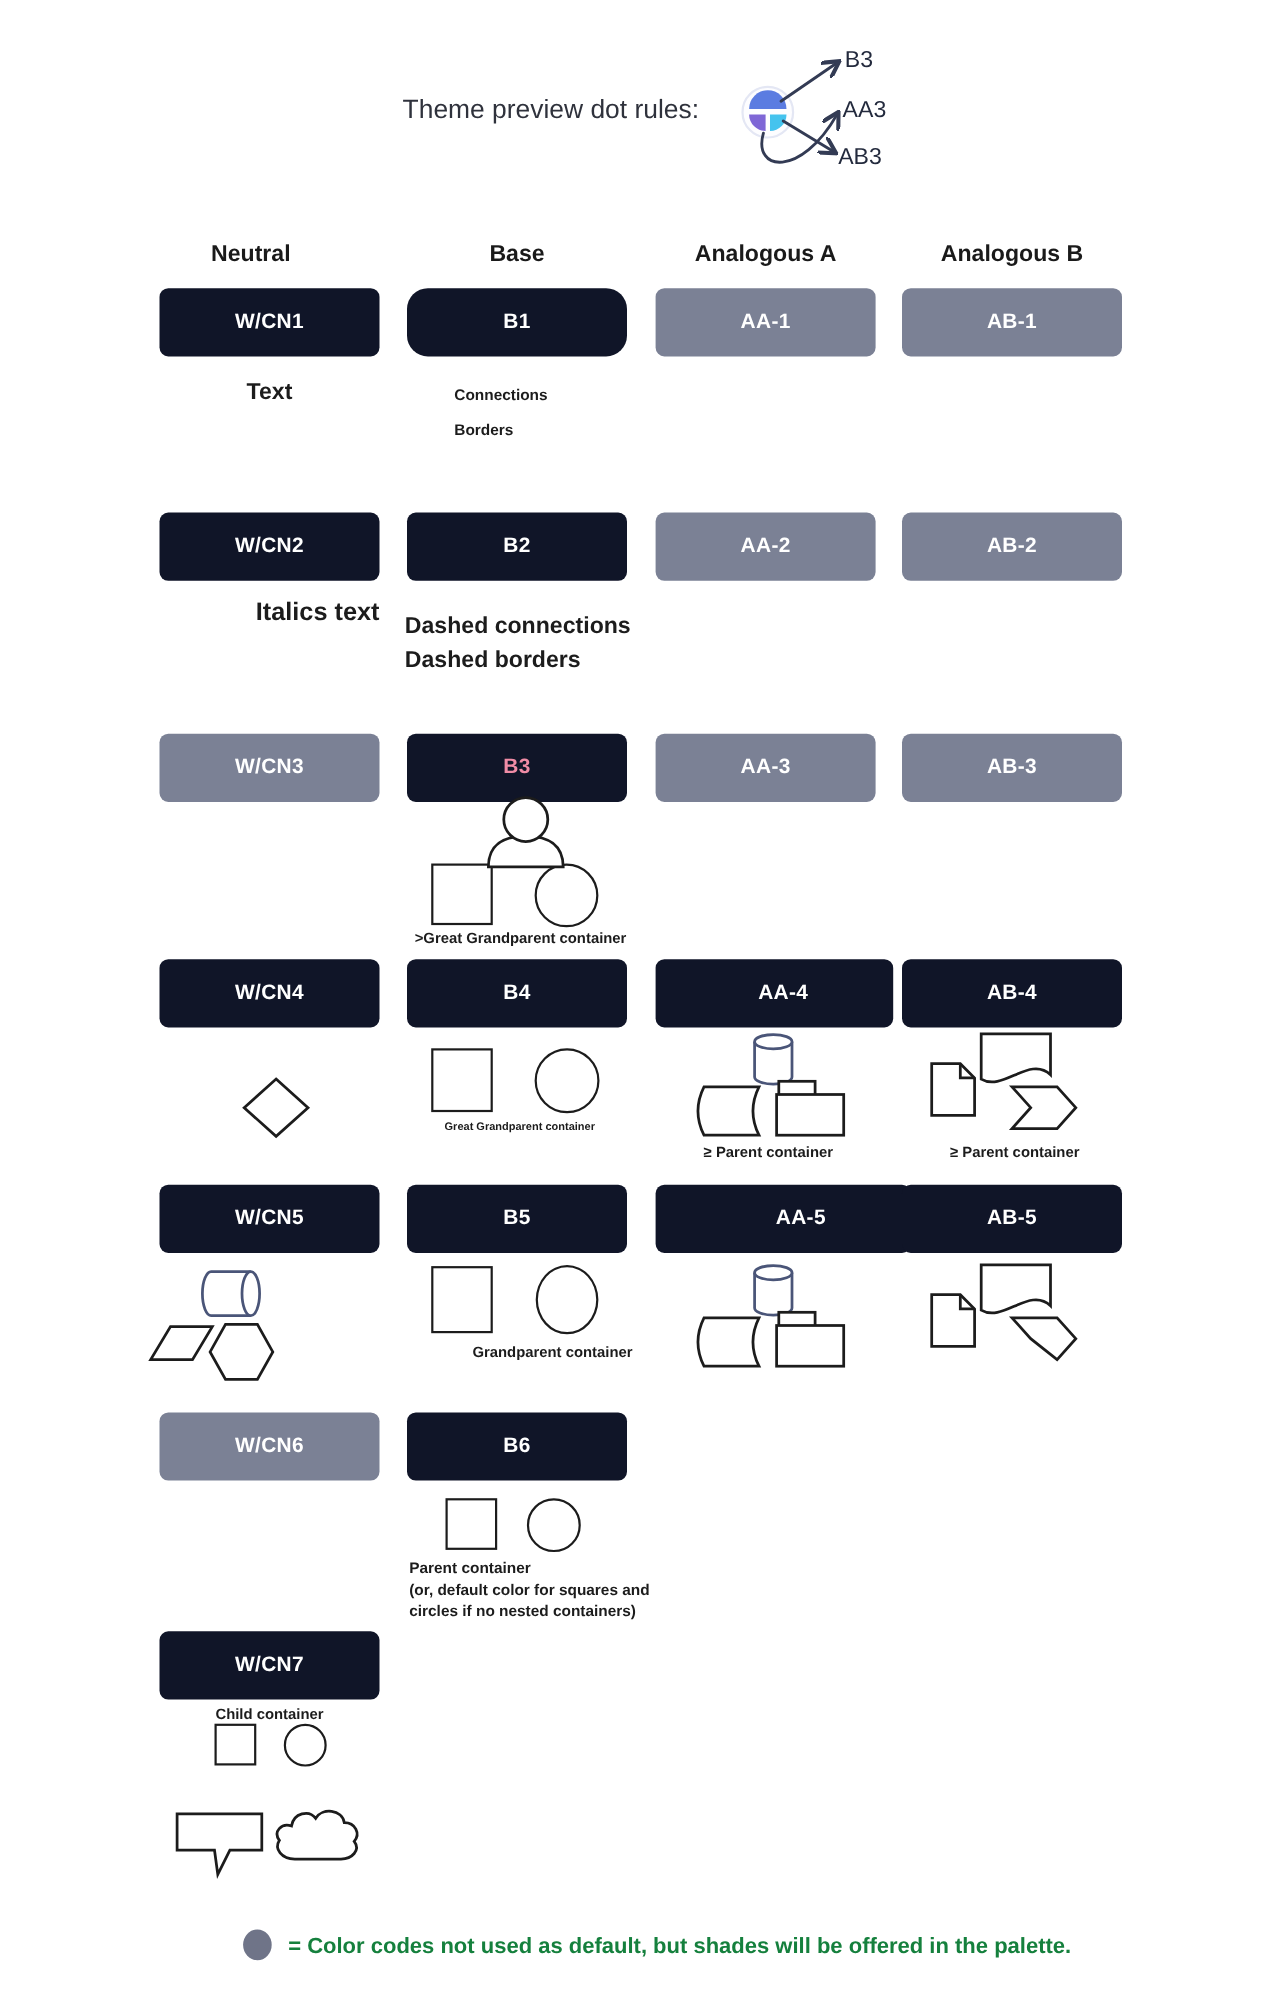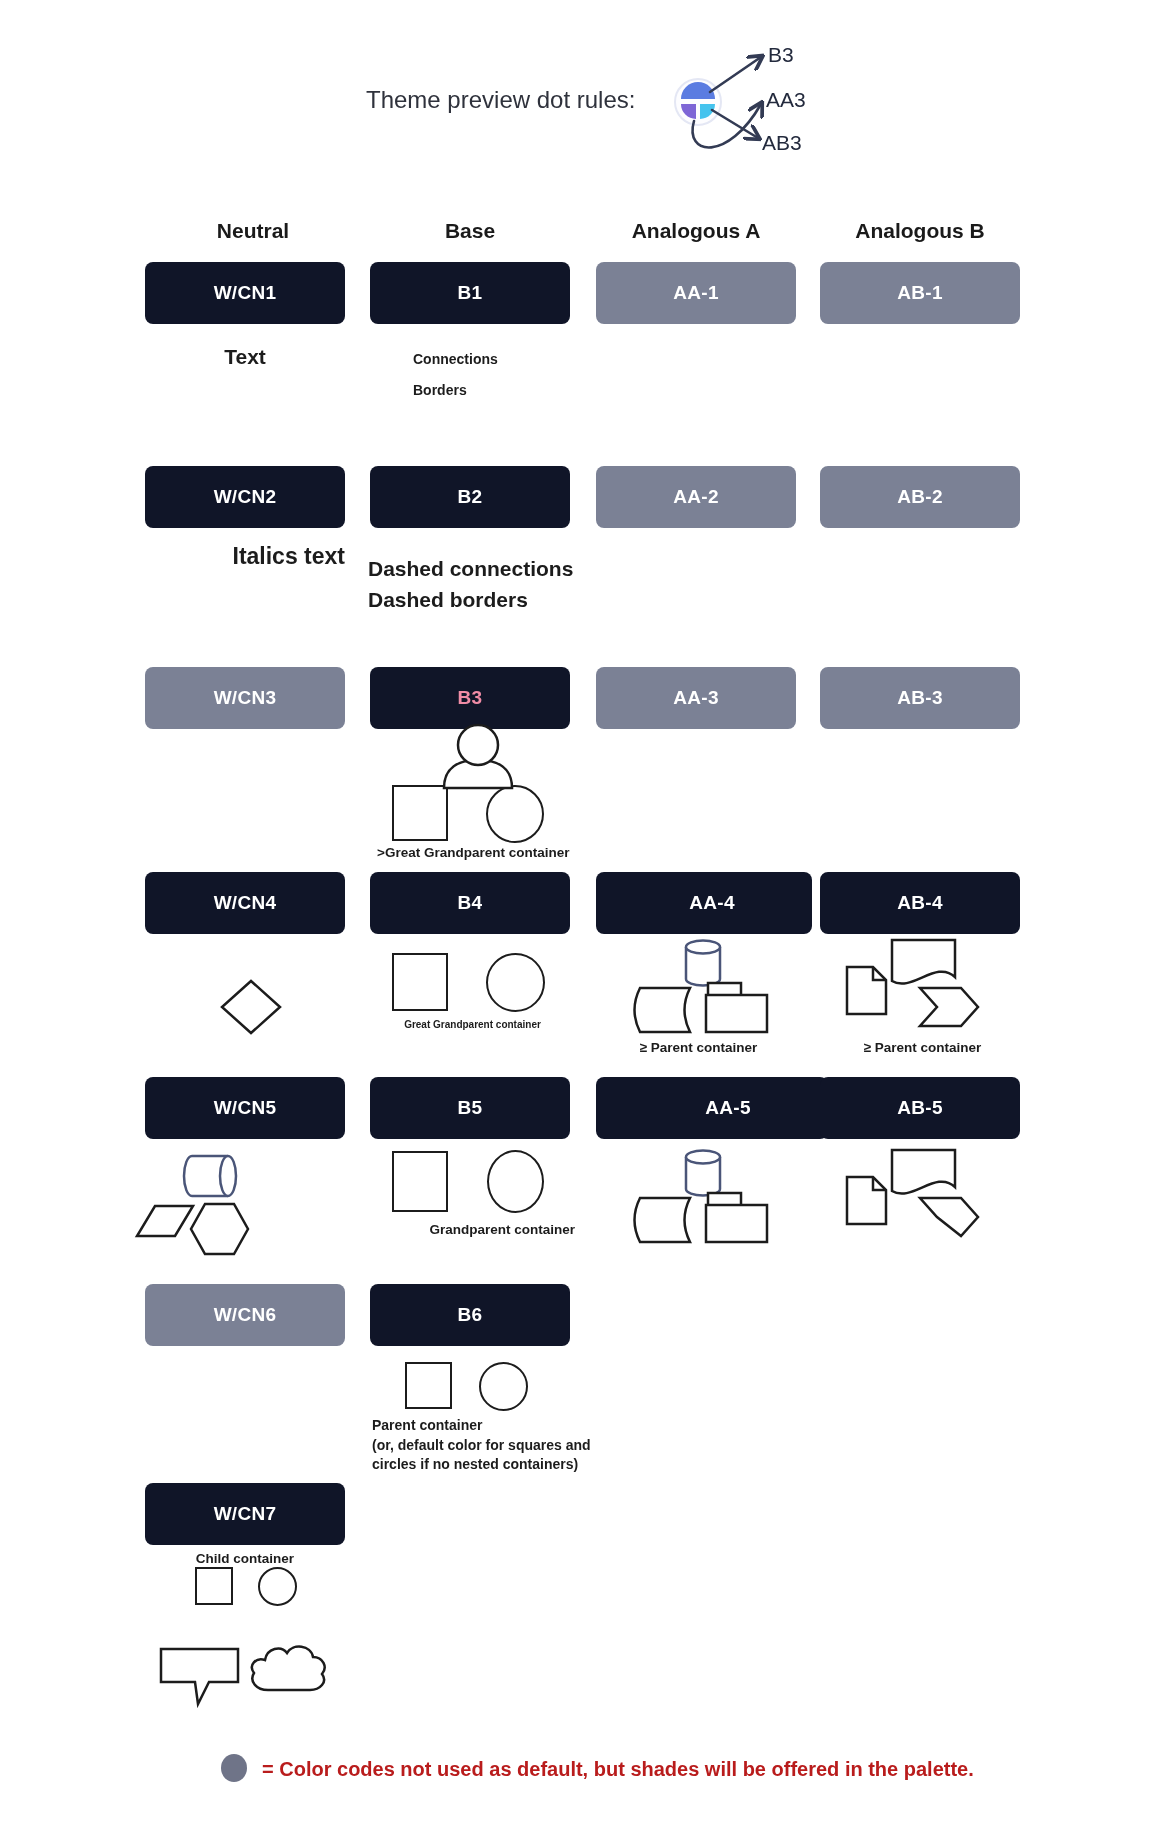--- a/index.html
+++ b/index.html
@@ -45,29 +45,29 @@
     </defs>
     <path d="M 70 62 L 121 27" fill="none" stroke="#333b54" stroke-width="2.6" stroke-linecap="round" marker-end="url(#ah)"></path>
     <path d="M 54 91 C 44 126, 88 132, 121 74" fill="none" stroke="#333b54" stroke-width="2.6" stroke-linecap="round" marker-end="url(#ah)"></path>
     <path d="M 72 80 L 118 108" fill="none" stroke="#333b54" stroke-width="2.6" stroke-linecap="round" marker-end="url(#ah)"></path>
   </svg>
 
   <div class="dotlabel" style="left:768px;top:43px;">B3</div>
   <div class="dotlabel" style="left:766px;top:88px;">AA3</div>
   <div class="dotlabel" style="left:762px;top:131px;">AB3</div>
 
-  <div class="colhead" style="left:153px;text-align:center;">Neutral</div>
+  <div class="colhead" style="left:128px;text-align:center;">Neutral</div>
   <div class="colhead" style="left:370px;">Base</div>
   <div class="colhead" style="left:596px;">Analogous A</div>
   <div class="colhead" style="left:820px;">Analogous B</div>
 
   <div class="pill dark" style="left:145px;top:262px;">
       <span>W/CN1</span>
     </div>
-  <div class="pill dark" style="left:370px;top:262px;">
+  <div class="pill dark" style="left:370px;top:262px;border-radius:19px;">
       <span>B1</span>
     </div>
   <div class="pill gray" style="left:596px;top:262px;">
       <span>AA-1</span>
     </div>
   <div class="pill gray" style="left:820px;top:262px;">
       <span>AB-1</span>
     </div>
 
   <div class="cap center" style="left:145px;top:345px;width:200px;font-size:21px;">Text</div>
@@ -217,15 +217,15 @@
   <div class="ci" style="left:258px;top:1567px;width:39px;height:39px;"></div>
 
   <svg class="shape" style="left:158px;top:1646px;" width="86" height="62">
     <path d="M 3 3 L 80 3 L 80 36 L 51 36 L 40 58 L 37 36 L 3 36 Z" fill="#fff" stroke="#1c1c1c" stroke-width="2.5"></path>
   </svg>
   <svg class="shape" style="left:246px;top:1636px;" width="86" height="62">
     <path d="M 22 54 C 10 54 3 45 8 37 C 2 29 10 21 19 24 C 21 12 35 9 41 17 C 47 7 65 9 67 21 C 77 21 82 31 76 38 C 82 46 74 54 64 54 Z" fill="#fff" stroke="#1c1c1c" stroke-width="2.5"></path>
   </svg>
 
   <div class="legend-dot" style="left:221px;top:1754px;width:26px;height:28px;"></div>
-  <div class="cap" style="left:262px;top:1758px;font-size:20px;color:#b91c1c;">= Color codes not used as default, but shades will be offered in the palette.</div>
+  <div class="cap" style="left:262px;top:1758px;font-size:20px;color:#15803d;">= Color codes not used as default, but shades will be offered in the palette.</div>
 
 </div>
 
 </body></html>

